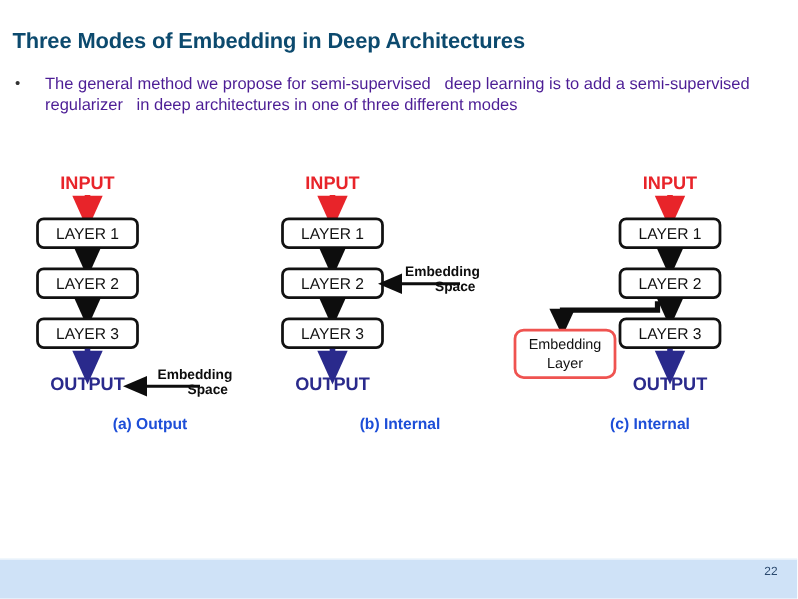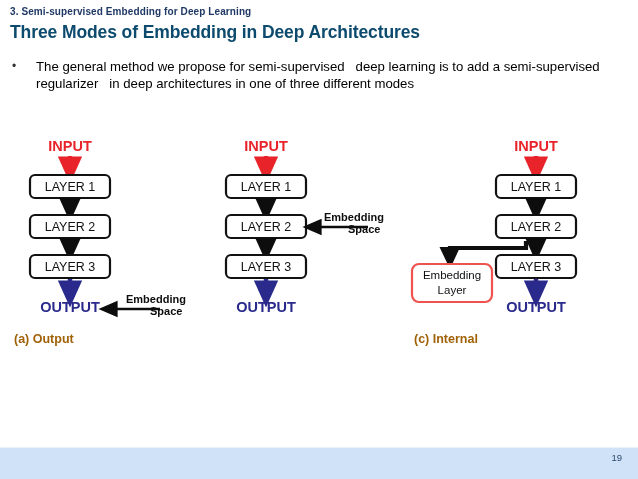--- a/index.html
+++ b/index.html
@@ -57,21 +57,21 @@
     font-size: 12px;
     line-height: 17px;
     color: #333333;
     text-align: left;
     padding-left: 2px;
   }
   .bullet-text {
     flex: 1 1 auto;
     font-size: 13.2px;
     line-height: 17px;
-    color: #000000;
+    color: #4c1d95;
     white-space: pre-wrap;
   }
 
   
   .figure {
     position: absolute;
     left: 0;
     top: 128px;
     width: 638px;
     height: 235px;
@@ -83,24 +83,24 @@
     height: 235px;
   }
   .panel-a { left: 8px; }
   .panel-b { left: 208px; }
   .panel-c { left: 408px; }
 
   .caption {
     position: absolute;
     top: 332px;
     width: 212px;
-    text-align: left;
+    text-align: center;
     font-size: 12.5px;
     font-weight: bold;
-    color: #a16207;
+    color: #1d4ed8;
   }
   .cap-a { left: 14px; }
   .cap-b { left: 214px; }
   .cap-c { left: 414px; }
 
   
   .footer-bar {
     position: absolute;
     left: 0;
     top: 447px;
@@ -139,21 +139,20 @@
     font-family: "Liberation Sans", sans-serif;
     font-size: 11.5px;
     fill: #111111;
   }
 </style>
 </head>
 <body>
 
 <div class="slide">
 
-  <div class="kicker" style="color: rgb(31, 56, 100);">3. Semi-supervised Embedding for Deep Learning</div>
 
   <div class="slide-title" style="color: #0c4a6e;">Three Modes of Embedding in Deep Architectures</div>
 
   <div class="bullet-row">
     <div class="bullet-mark">•</div>
     <div class="bullet-text">The general method we propose for semi-supervised   deep learning is to add a semi-supervised regularizer   in deep architectures in one of three different modes</div>
   </div>
 
   <div class="figure">
 
@@ -284,18 +283,19 @@
         <text class="nodebox-text" x="128" y="143" text-anchor="middle">LAYER 3</text>
 
         <line x1="128" y1="151" x2="128" y2="166" stroke="#2a2a8c" stroke-width="4.5" marker-end="url(#ah-nav-c)"></line>
 
         <text class="io-text" x="128" y="184" text-anchor="middle" fill="#2a2a8c">OUTPUT</text>
       </svg>
     </div>
   </div>
 
   <div class="caption cap-a">(a) Output</div>
+  <div class="caption cap-b">(b) Internal</div>
   <div class="caption cap-c">(c) Internal</div>
 
   <div class="footer-bar" style="background: rgb(207, 226, 247);"></div>
-  <div class="page-number">19</div>
+  <div class="page-number">22</div>
 
 </div>
 
 </body></html>

